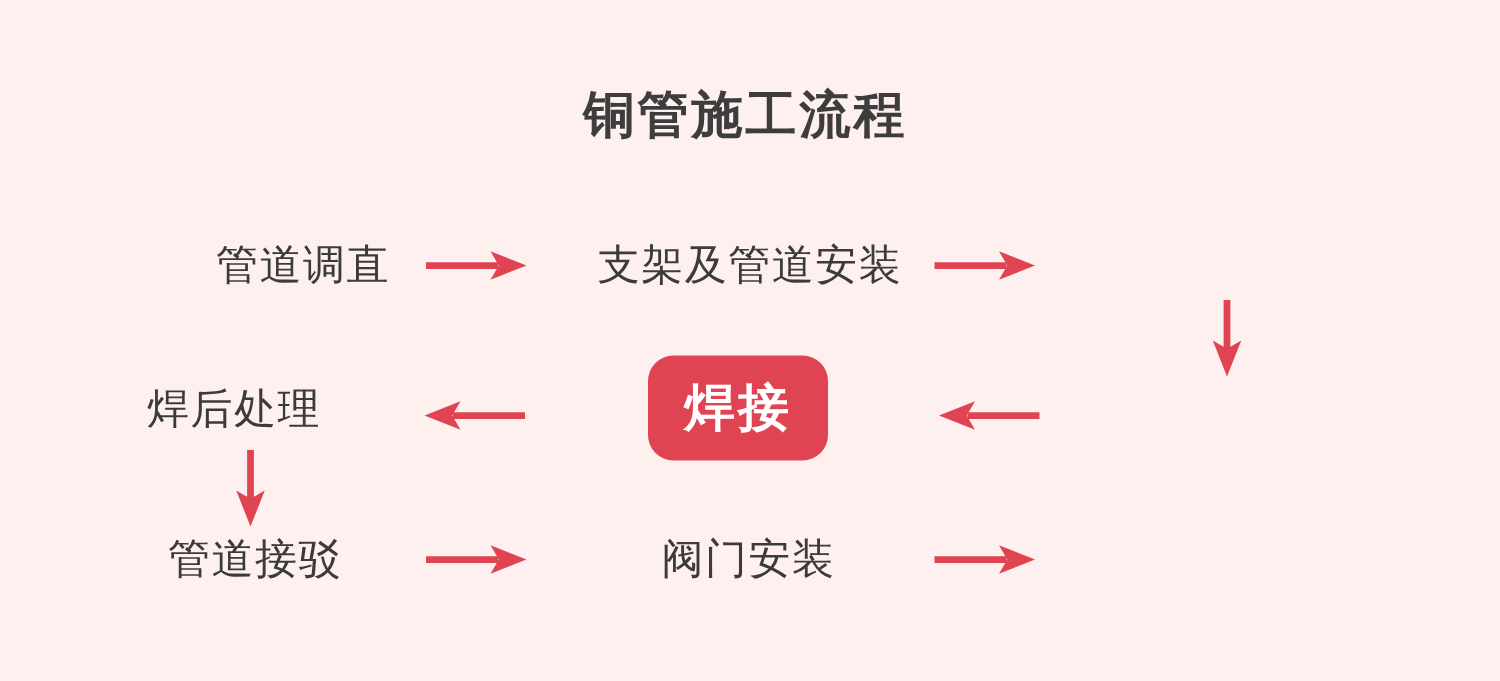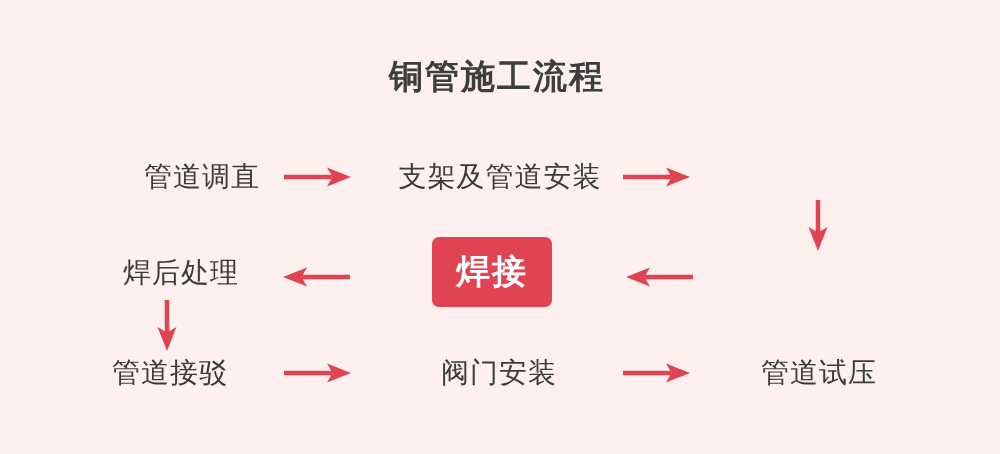--- a/index.html
+++ b/index.html
@@ -23,44 +23,43 @@
     letter-spacing:2px;white-space:nowrap;
   }
   .node{
     position:absolute;transform:translate(-50%,-50%);
     font-size:28px;font-weight:500;color:var(--text);
     white-space:nowrap;letter-spacing:1px;
   }
   .node.highlight{
     background:var(--accent);color:var(--hl-text);
     font-size:34px;font-weight:bold;
-    padding:12px 24px;border-radius:7px;
+    padding:12px 24px;border-radius:17px;
     letter-spacing:2px;
   }
   .arrow{position:absolute;display:block;}
   .arrow line{stroke:var(--accent);stroke-width:4.5;stroke-linecap:butt;}
   .arrow polygon{fill:var(--accent);}
   .arrow.left{transform:scaleX(-1);}
 </style>
 </head>
 <body>
 
 <div class="canvas">
 
   <div class="title">铜管施工流程</div>
 
   <div class="node" style="left:170px;top:177px;margin-left:32px;">管道调直</div>
   <div class="node" style="left:500px;top:177px;">支架及管道安装</div>
 
-  <div class="node" style="left:181px;top:273px;">焊后处理</div>
+  <div class="node" style="left:156px;top:273px;">焊后处理</div>
   <div class="node highlight" style="left:492px;top:272px;">焊接</div>
 
   <div class="node" style="left:499px;top:373px;">阀门安装</div>
   <div class="node" style="left:170px;top:373px;">管道接驳</div>
-  <div class="node" style="left:819px;top:373px;">管道试压</div>
 
   <svg class="arrow" style="left:283px;top:167px;" width="68" height="20" viewBox="0 0 68 20">
     <line x1="1" y1="10" x2="49" y2="10"></line>
     <polygon points="68,10 44,0.5 49.5,10 44,19.5"></polygon>
   </svg>
   <svg class="arrow" style="left:622px;top:167px;" width="68" height="20" viewBox="0 0 68 20">
     <line x1="1" y1="10" x2="49" y2="10"></line>
     <polygon points="68,10 44,0.5 49.5,10 44,19.5"></polygon>
   </svg>
 

